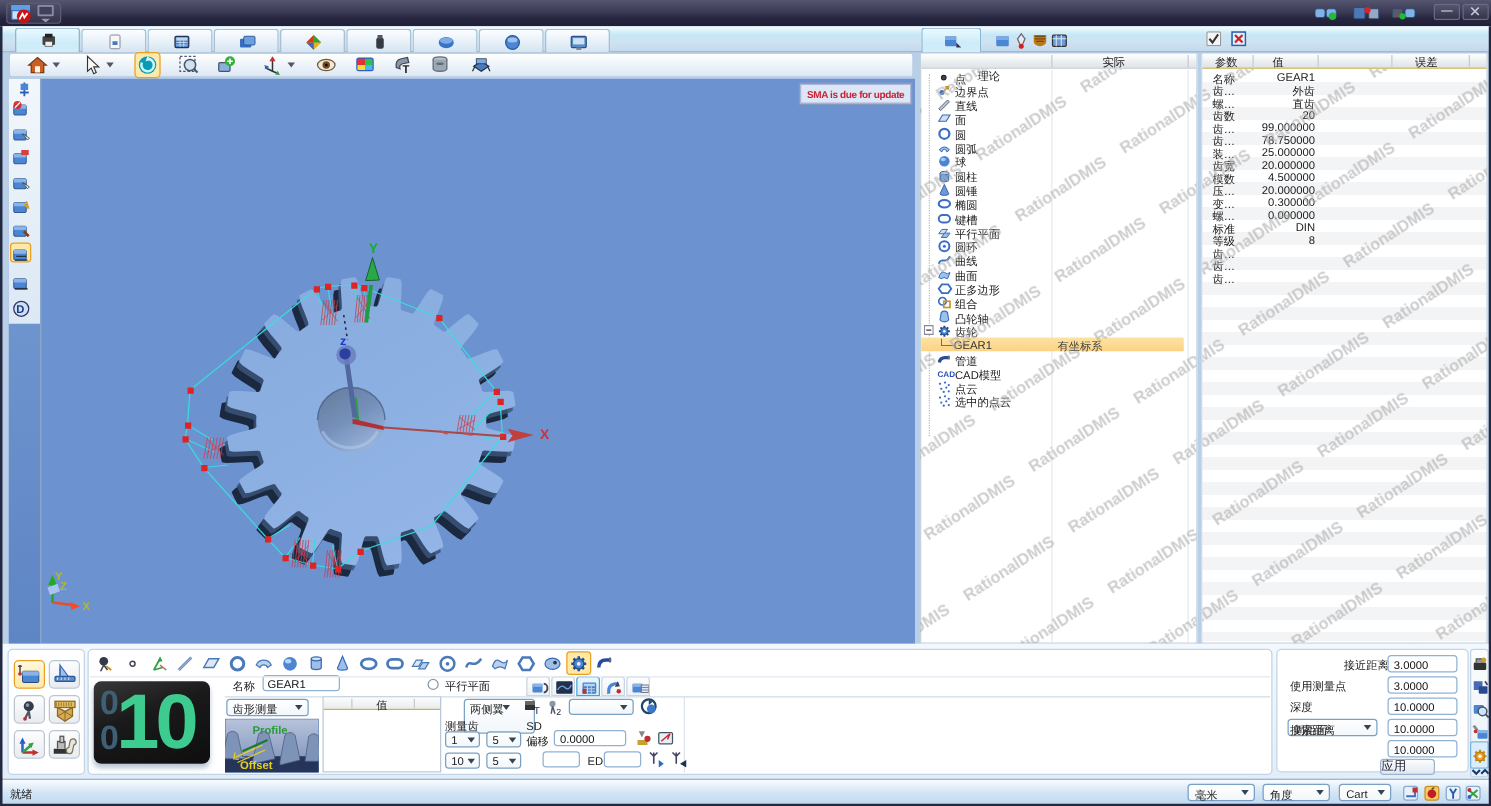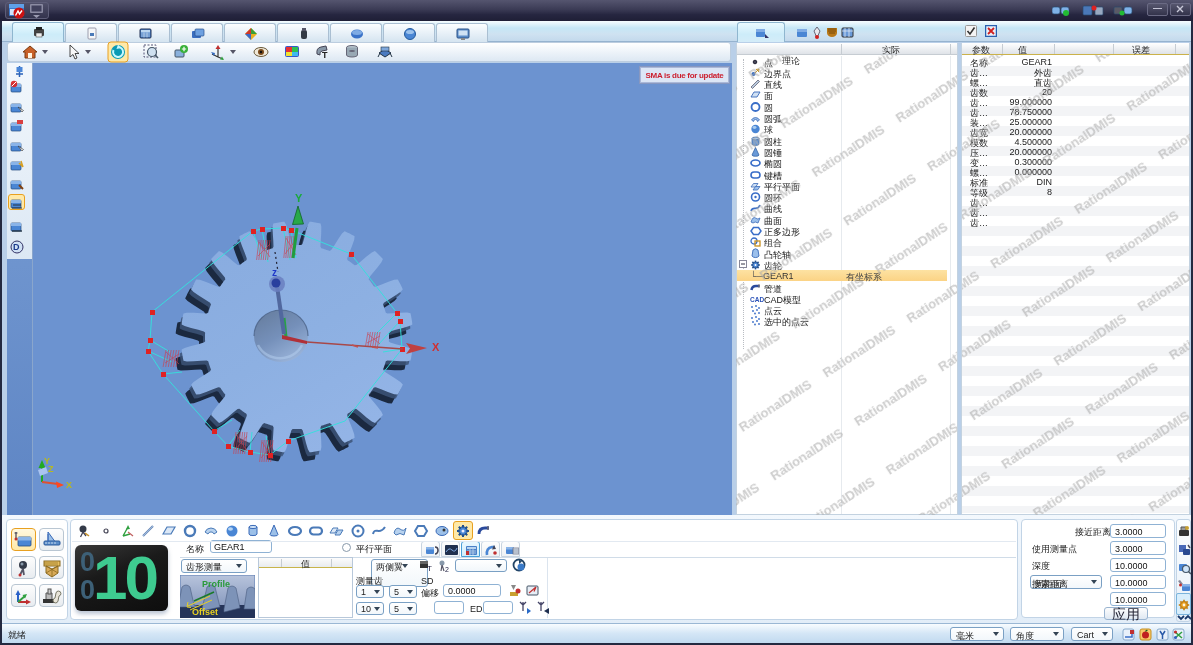--- a/index.html
+++ b/index.html
@@ -825,21 +825,21 @@
 <div class="fld" style="left:1110px;top:524px;width:56px;height:14px;padding:2px 0 0 4px">3.0000</div>
 <div class="lbl9" style="left:1032px;top:543px">使用测量点</div>
 <div class="fld" style="left:1110px;top:541px;width:56px;height:14px;padding:2px 0 0 4px">3.0000</div>
 <div class="lbl9" style="left:1032px;top:560px">深度</div>
 <div class="fld" style="left:1110px;top:558px;width:56px;height:14px;padding:2px 0 0 4px">10.0000</div>
 <div class="ddl" style="left:1030px;top:575px;width:72px;height:14px;padding:2px 0 0 4px">间距面</div>
 <div class="caret" style="left:1091px;top:580px"></div>
 <div class="fld" style="left:1110px;top:575px;width:56px;height:14px;padding:2px 0 0 4px">10.0000</div>
 <div class="lbl9" style="left:1032px;top:578px">搜索距离</div>
 <div class="fld" style="left:1110px;top:592px;width:56px;height:14px;padding:2px 0 0 4px">10.0000</div>
-<div class="abs" style="left:1104px;top:607px;width:44px;height:13px;background:linear-gradient(#fdfdfd,#dfe8f2);border:1px solid #9ab4d0;border-radius:3px;font-size:14px;text-align:center;line-height:12px;color:#223">应用</div>
+<div class="abs" style="left:1104px;top:607px;width:44px;height:13px;background:linear-gradient(#fdfdfd,#dfe8f2);border:1px solid #9ab4d0;border-radius:3px;font-size:10px;line-height:12px;color:#223">应用</div>
 <div class="abs" style="left:1176px;top:519px;width:15px;height:103px;background:linear-gradient(#fbfdfe,#e8f0f8);border:1px solid #c2d4e6;border-radius:3px"></div>
 <svg class="abs" width="14" height="15" style="left:1177px;top:523px;overflow:visible">
     <rect x="2" y="7" width="10" height="6" rx="1" fill="#333"></rect>
     <path d="M4,7 V4 h5 v3" fill="#999" stroke="#555"></path>
     <circle cx="10" cy="5" r="2" fill="#c8a030"></circle>
   </svg>
 <svg class="abs" width="14" height="15" style="left:1177px;top:542px;overflow:visible">
     <path d="M2,3 h7 v4 l-3,3 h-4 z" fill="#4a6ab8"></path>
     <rect x="6" y="7" width="7" height="6" rx="1" fill="#2a4a90"></rect>
     <path d="M11,3 l2,3" stroke="#445" stroke-width="1.4"></path>

